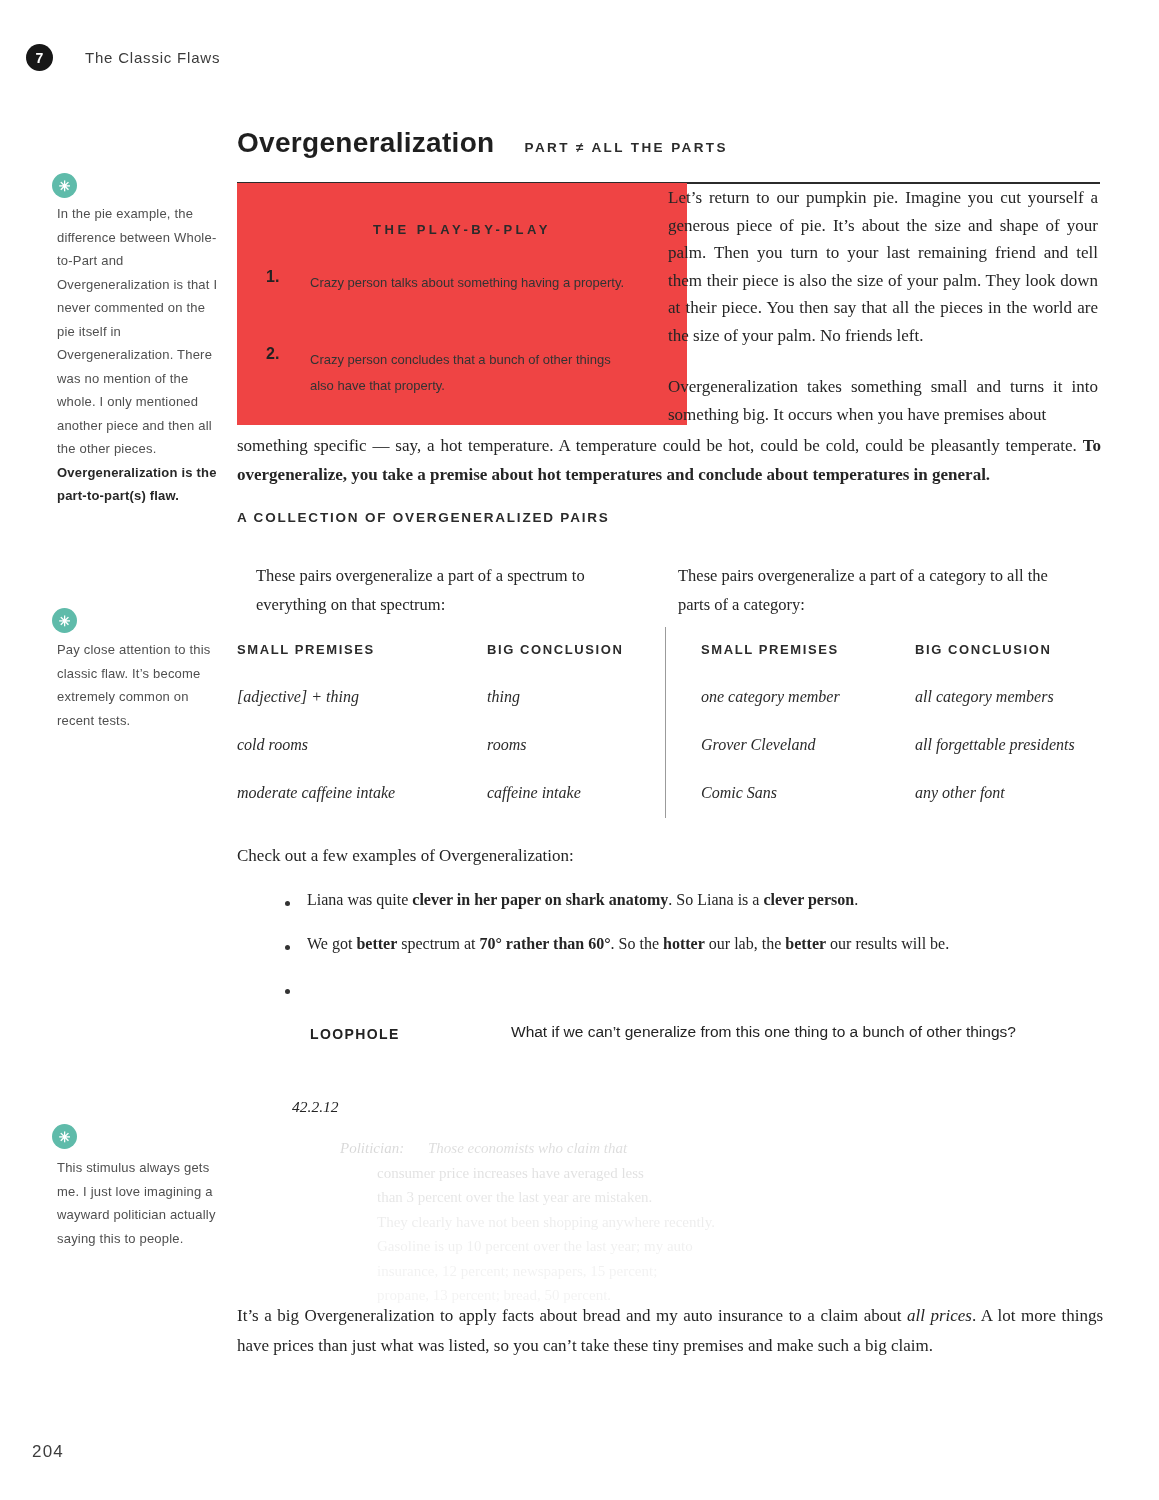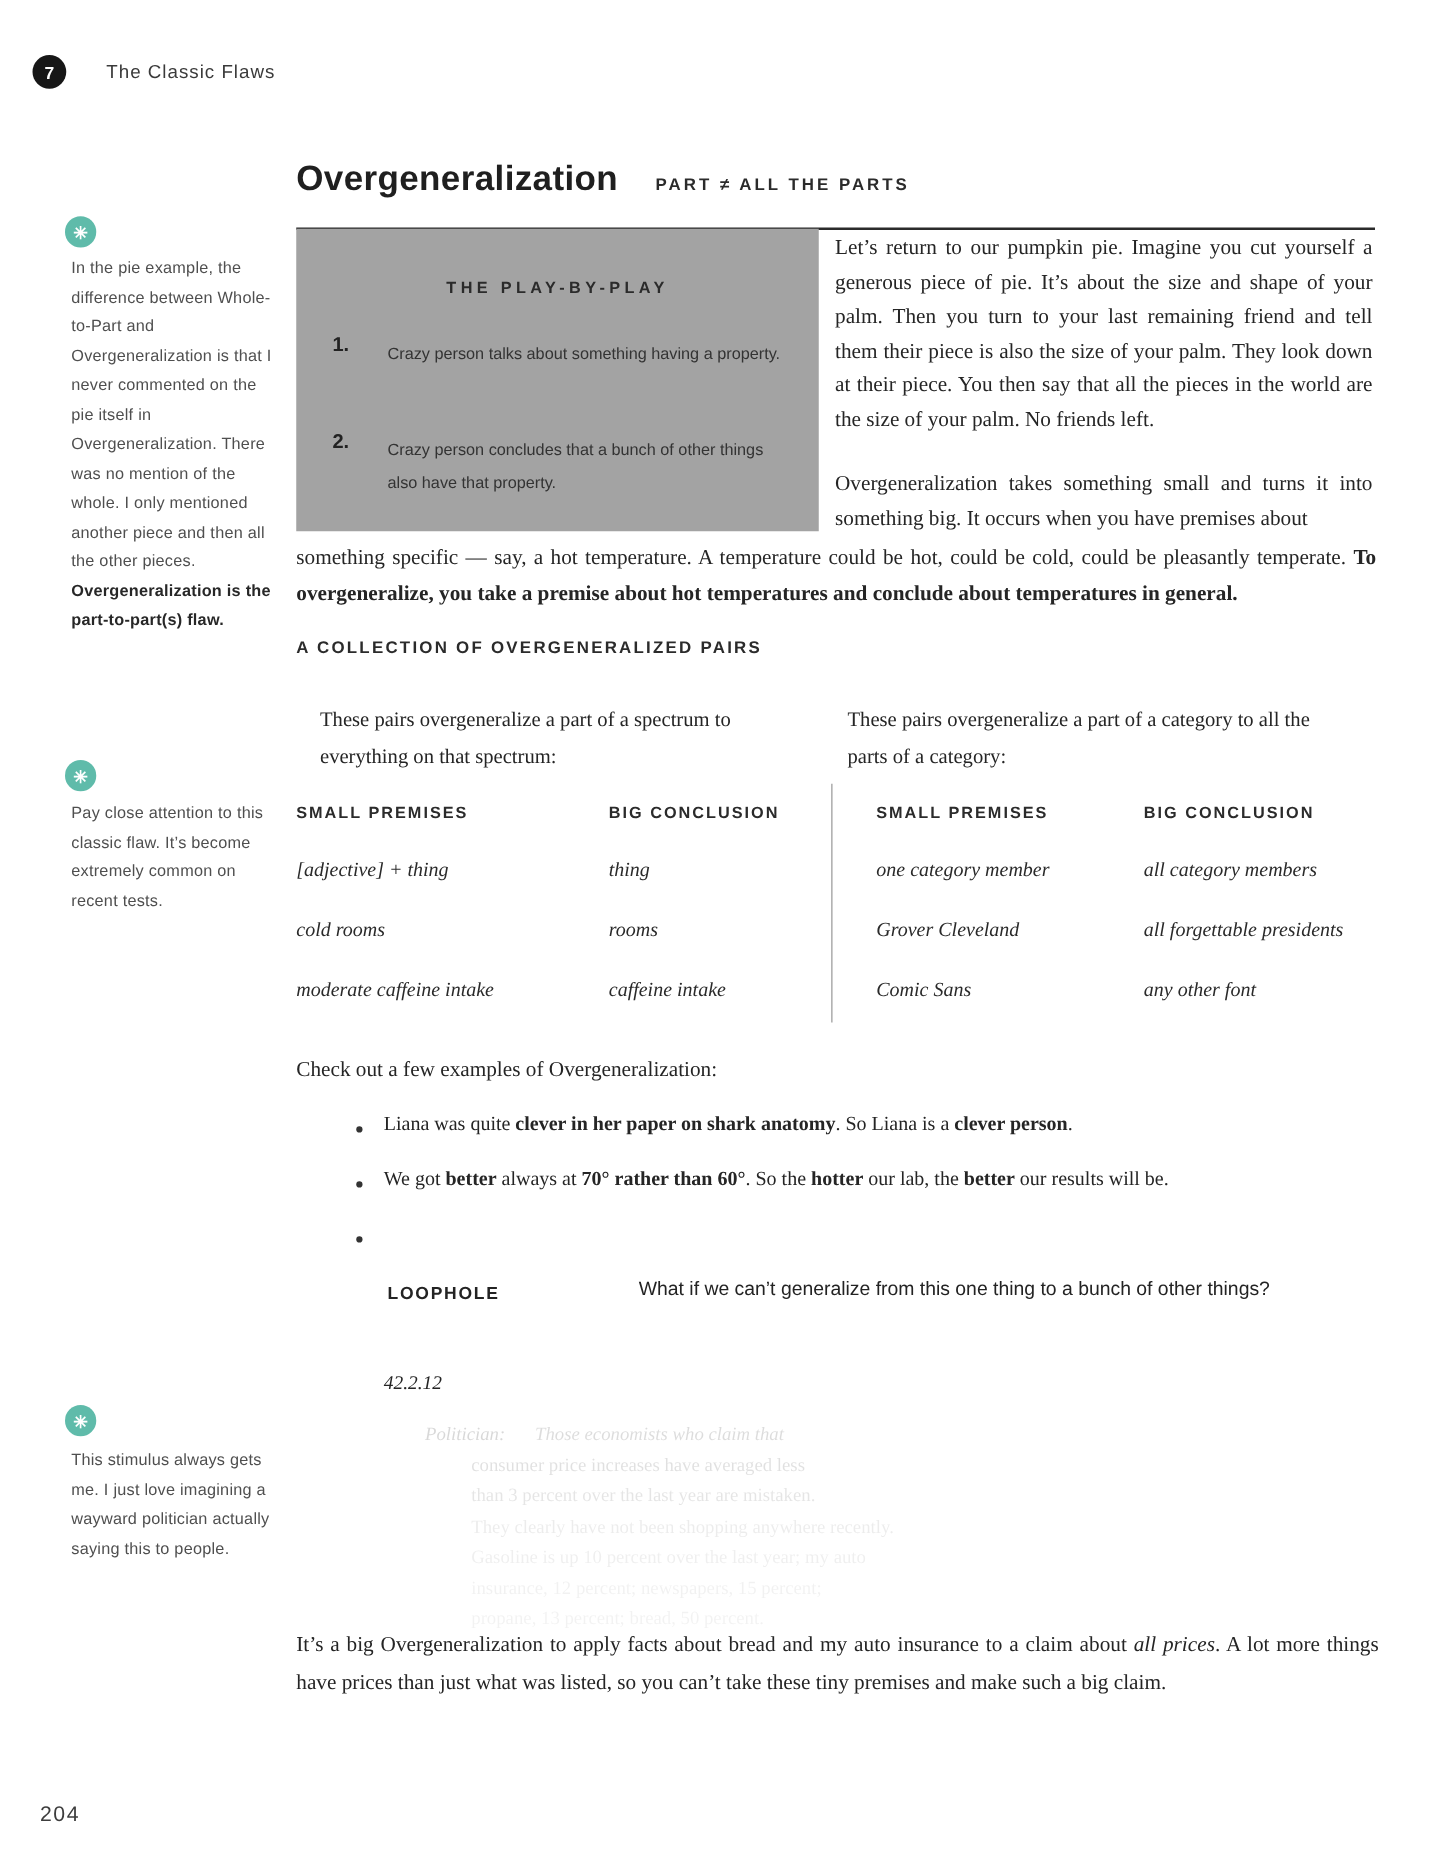--- a/index.html
+++ b/index.html
@@ -19,21 +19,21 @@
   .title-main{font-size:28px;font-weight:700;letter-spacing:0.3px;color:#1f1f1f;}
   .title-tag{margin-left:30px;font-size:13.5px;font-weight:700;letter-spacing:2.4px;color:#2b2b2b;}
 
   
   .note-badge{width:25px;height:25px;border-radius:50%;background:#5fbbaa;color:#ffffff;
     display:flex;align-items:center;justify-content:center;font-size:14px;font-weight:700;}
   .note-text{width:166px;font-size:13px;line-height:23.5px;color:#4f4f4f;letter-spacing:0.2px;}
   .note-text .note-bold{font-weight:700;color:#272727;}
 
   
-  .playbox{left:237px;top:183px;width:418px;height:242px;background:#a3a3a3;}
+  .playbox{left:237px;top:183px;width:450px;height:242px;background:#ef4444;}
   .playbox-title{position:absolute;top:39px;left:0;width:100%;text-align:center;
     font-size:13px;font-weight:700;letter-spacing:3.5px;color:#2b2b2b;}
   .step-num{position:absolute;left:29px;font-size:16px;font-weight:700;color:#222;}
   .step-text{position:absolute;left:73px;width:318px;font-size:13px;line-height:26px;color:#333;}
 
   
   .serif{font-family:"Liberation Serif",serif;color:#252525;}
   .right-col{left:668px;top:184px;width:430px;font-size:17px;line-height:27.5px;text-align:justify;}
   .right-col p{margin:0 0 24px 0;}
   .cont-para{left:237px;top:432px;width:864px;font-size:17px;line-height:28.5px;text-align:justify;}
@@ -51,21 +51,21 @@
 
   .examples-intro{left:237px;top:846px;font-size:17px;}
   .bullet-dot{width:5px;height:5px;border-radius:50%;background:#333;}
   .bullet-text{font-size:16px;white-space:nowrap;}
   .bullet-text .b{font-weight:700;}
 
   .loophole-label{left:310px;top:1026px;font-size:14px;font-weight:700;letter-spacing:1.4px;color:#232323;}
   .loophole-q{left:511px;top:1023px;font-size:15.5px;color:#232323;white-space:nowrap;}
 
   .deploy-line{left:237px;top:1063px;font-size:17px;}
-  .citation{left:307px;top:1098px;font-size:15.5px;font-style:italic;}
+  .citation{left:292px;top:1098px;font-size:15.5px;font-style:italic;}
 
   
   .stimulus{left:340px;top:1136px;width:520px;font-family:"Liberation Serif",serif;
     font-size:15px;line-height:24.5px;color:#1d1d1d;}
   .stim-line{position:relative;}
   .stim-first{padding-left:88px;font-style:italic;}
   .stim-rest{padding-left:37px;}
   .stim-speaker{position:absolute;left:0;top:0;opacity:0.17;}
   .stim-line:nth-child(1) .stim-body{opacity:0.15;}
   .stim-line:nth-child(2){opacity:0.13;}
@@ -154,21 +154,21 @@
 
   <div class="abs serif examples-intro">Check out a few examples of Overgeneralization:</div>
 
   <div class="abs bullet-dot" style="left:285px;top:901px;"></div>
   <div class="abs serif bullet-text" style="left:307px;top:891px;">
     <span>Liana was quite </span><span class="b">clever in her paper on shark anatomy</span><span>. So Liana is a </span><span class="b">clever person</span><span>.</span>
   </div>
 
   <div class="abs bullet-dot" style="left:285px;top:945px;"></div>
   <div class="abs serif bullet-text" style="left:307px;top:935px;">
-    <span>We got </span><span class="b">better</span><span> always at </span><span class="b">70° rather than 60°</span><span>. So the </span><span class="b">hotter</span><span> our lab, the </span><span class="b">better</span><span> our results will be.</span>
+    <span>We got </span><span class="b">better</span><span> spectrum at </span><span class="b">70° rather than 60°</span><span>. So the </span><span class="b">hotter</span><span> our lab, the </span><span class="b">better</span><span> our results will be.</span>
   </div>
 
   <div class="abs bullet-dot" style="left:285px;top:989px;"></div>
 
   <div class="abs loophole-label">LOOPHOLE</div>
   <div class="abs loophole-q">What if we can’t generalize from this one thing to a bunch of other things?</div>
 
   <div class="abs serif citation">42.2.12</div>
 
   <div class="abs stimulus">

